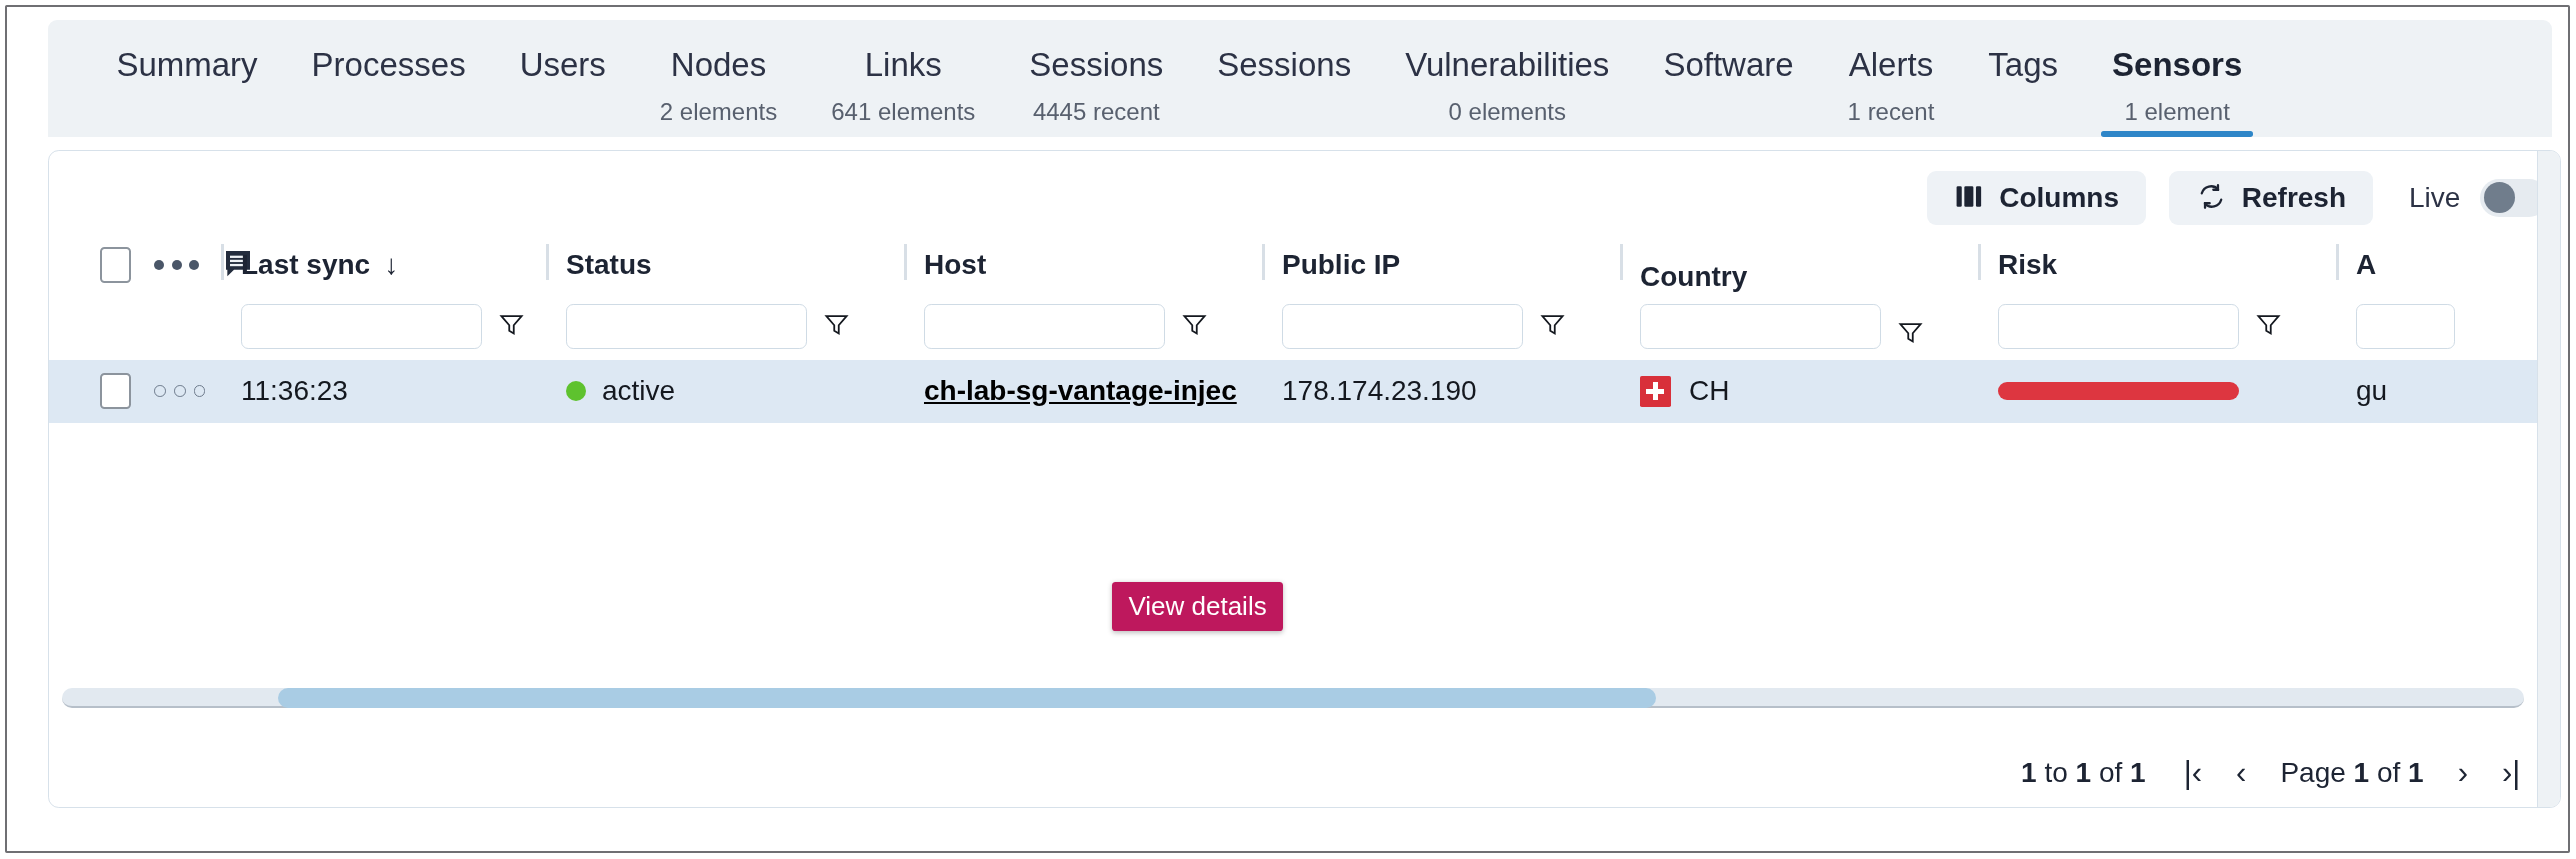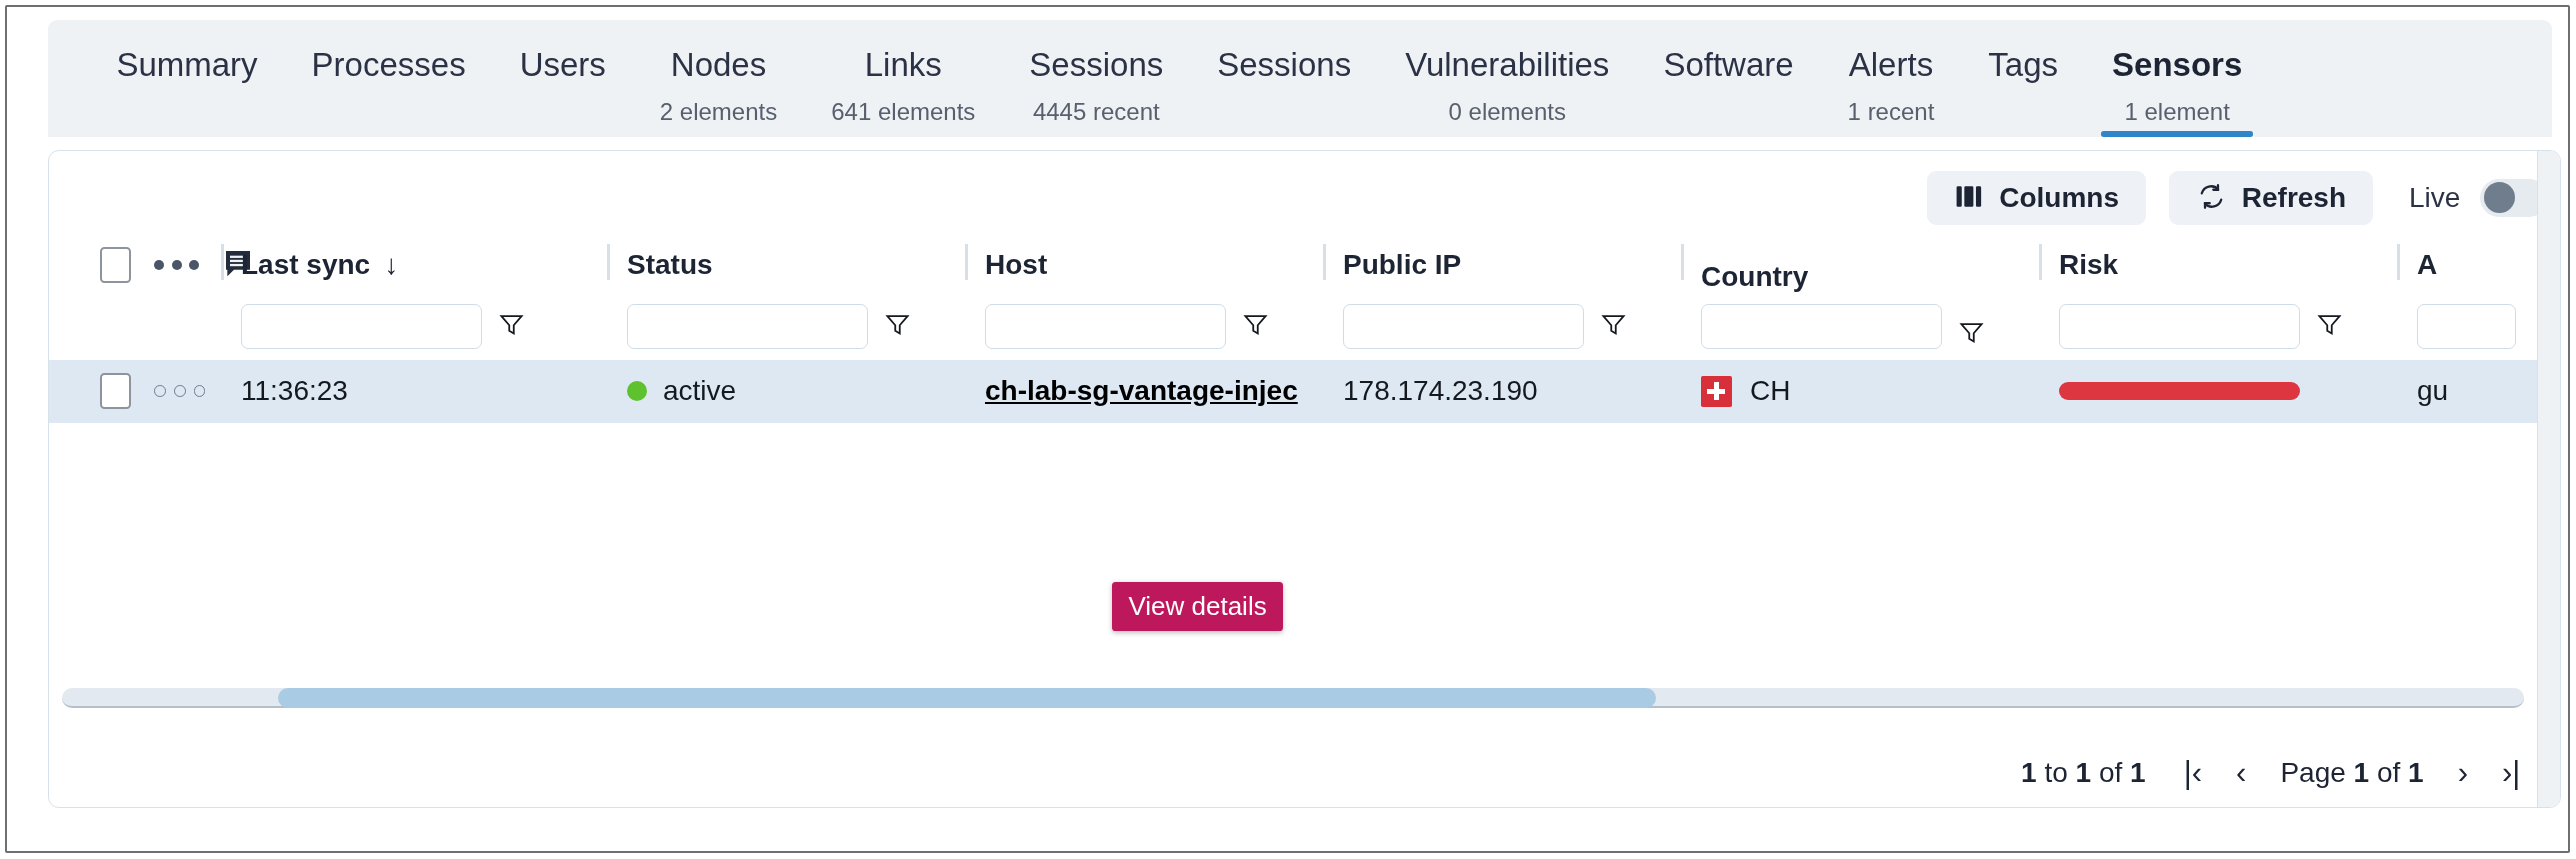--- a/index.html
+++ b/index.html
@@ -204,21 +204,21 @@
     flex: 0 0 auto;
     padding-left: 20px;
     font-size: 28px;
     color: #14181f;
     white-space: nowrap;
     overflow: hidden;
   }
 
   
   .c-sel   { width: 150px; padding-left: 0; }
-  .c-last  { width: 386px; }
+  .c-last  { width: 325px; }
   .c-stat  { width: 358px; }
   .c-host  { width: 358px; }
   .c-pip   { width: 358px; }
   .c-ctry  { width: 358px; align-items: flex-end; }
   .c-risk  { width: 358px; }
   .c-app   { width: 162px; }
 
   .checkbox {
     width: 31px; height: 36px;
     border: 2.7px solid #8c949d;

